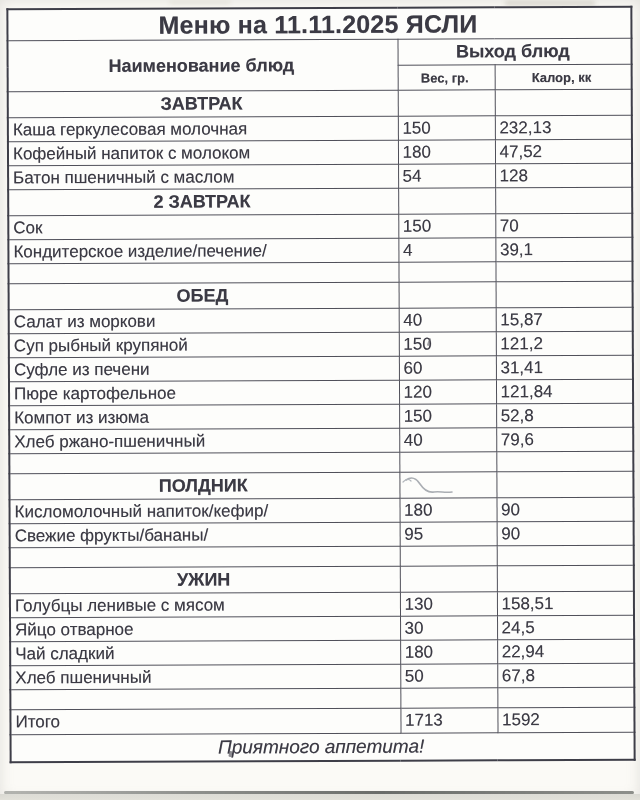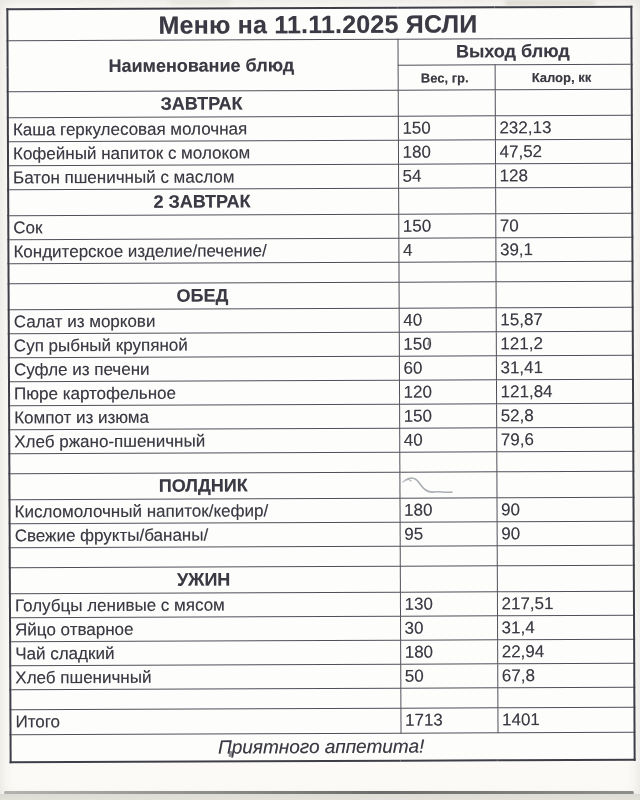--- a/index.html
+++ b/index.html
@@ -221,26 +221,26 @@
           <td></td>
         </tr>
         <tr class="section">
           <td>УЖИН</td>
           <td class="num"></td>
           <td class="num"></td>
         </tr>
         <tr class="item">
           <td>Голубцы ленивые с мясом</td>
           <td class="num">130</td>
-          <td class="num">217,51</td>
+          <td class="num">158,51</td>
         </tr>
         <tr class="item">
           <td>Яйцо отварное</td>
           <td class="num">30</td>
-          <td class="num">31,4</td>
+          <td class="num">24,5</td>
         </tr>
         <tr class="item">
           <td>Чай сладкий</td>
           <td class="num">180</td>
           <td class="num">22,94</td>
         </tr>
         <tr class="item">
           <td>Хлеб пшеничный</td>
           <td class="num">50</td>
           <td class="num">67,8</td>
@@ -248,21 +248,21 @@
         <tr class="empty">
           <td></td>
           <td></td>
           <td></td>
         </tr>
       </tbody>
     <tfoot>
       <tr class="total-row">
         <td>Итого</td>
         <td class="num">1713</td>
-        <td class="num">1401</td>
+        <td class="num">1592</td>
       </tr>
       <tr class="footer-row">
         <td colspan="3">Приятного аппетита!</td>
       </tr>
     </tfoot>
   </table>
 
   <svg class="artifact squiggle-a" viewBox="0 0 64 28">
     <path d="M6 8 C 12 4, 16 6, 20 12 C 24 18, 28 21, 34 20 C 40 19, 44 21, 52 20" fill="none" stroke="#8f949c" stroke-width="1.6" stroke-linecap="round"></path>
     <path d="M3 10 C 6 7, 9 7, 11 9" fill="none" stroke="#9aa0a8" stroke-width="1.2" stroke-linecap="round"></path>

